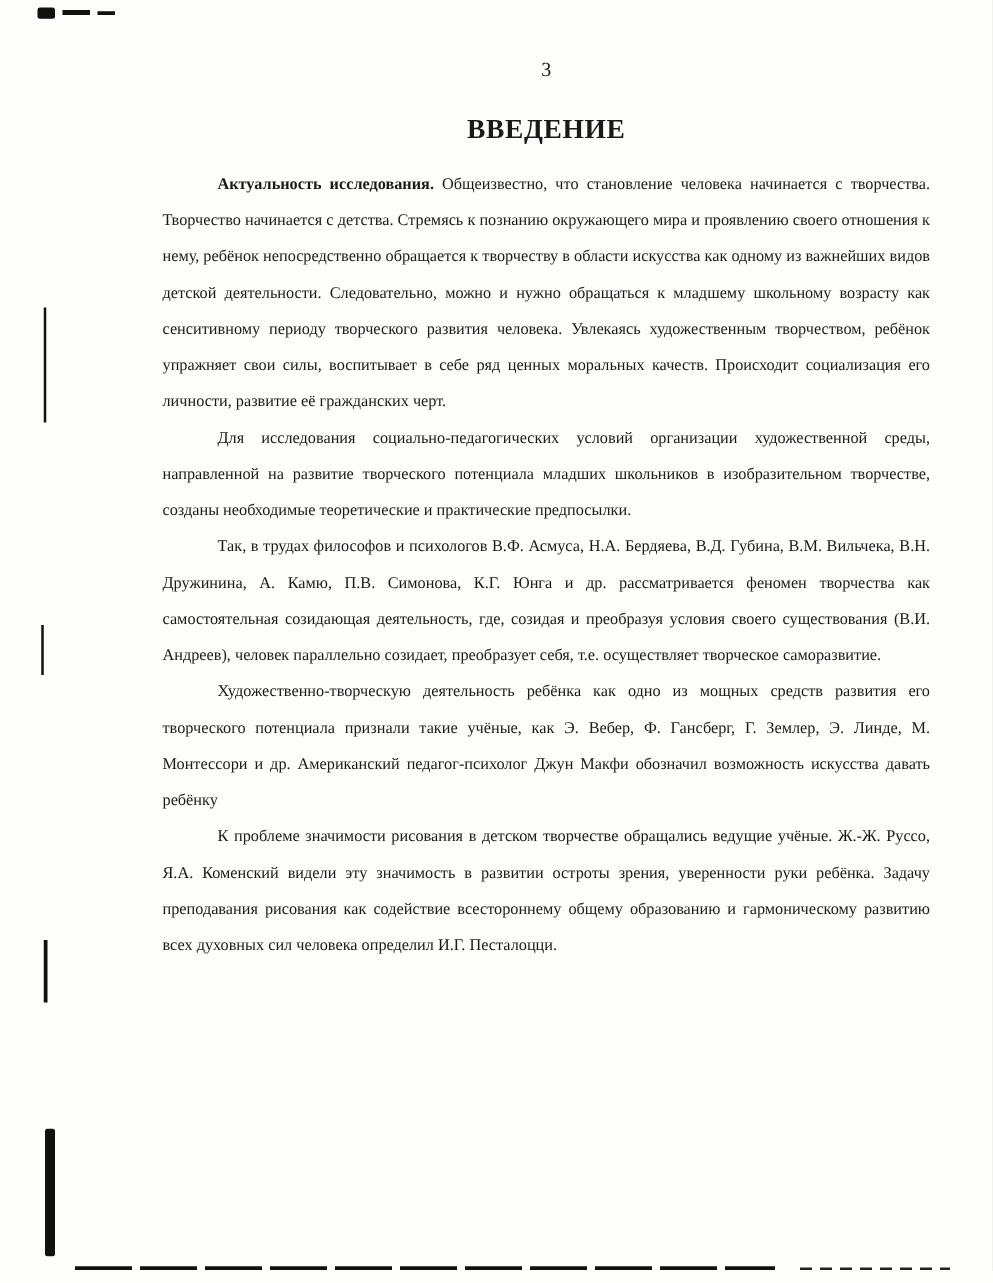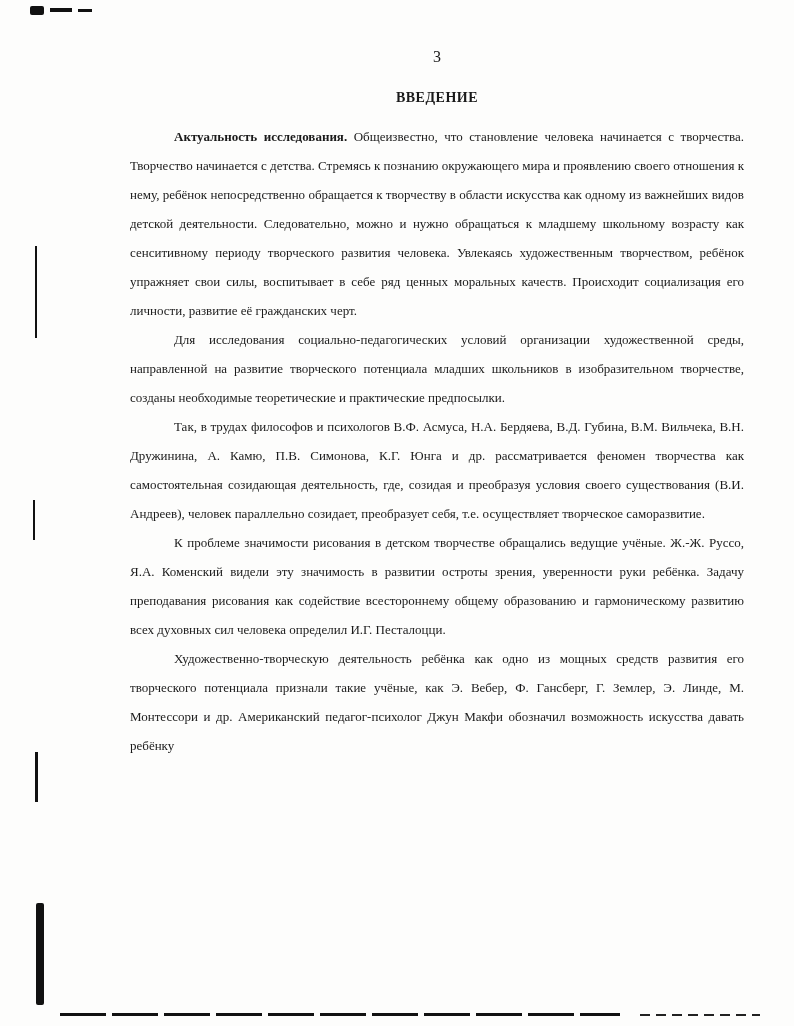--- a/index.html
+++ b/index.html
@@ -23,21 +23,21 @@
     top: 48px;
     width: 614px;
   }
   .page-number {
     text-align: center;
     font-size: 16px;
     margin-bottom: 24px;
   }
   .doc-title {
     text-align: center;
-    font-size: 14px;
+    font-size: 22px;
     font-weight: bold;
     margin: 0 0 16px 0;
     letter-spacing: 0.5px;
   }
   .para {
     margin: 0;
     font-size: 13px;
     line-height: 29px;
     text-align: justify;
     text-indent: 44px;
@@ -94,18 +94,18 @@
     <div class="page-number">3</div>
 
     <h1 class="doc-title">ВВЕДЕНИЕ</h1>
 
     <p class="para"><span class="lead">Актуальность исследования.</span><span> Общеизвестно, что становление человека начинается с творчества. Творчество начинается с детства. Стремясь к познанию окружающего мира и проявлению своего отношения к нему, ребёнок непосредственно обращается к творчеству в области искусства как одному из важнейших видов детской деятельности. Следовательно, можно и нужно обращаться к младшему школьному возрасту как сенситивному периоду творческого развития человека. Увлекаясь художественным творчеством, ребёнок упражняет свои силы, воспитывает в себе ряд ценных моральных качеств. Происходит социализация его личности, развитие её гражданских черт.</span></p>
 
     <p class="para"><span>Для исследования социально-педагогических условий организации художественной среды, направленной на развитие творческого потенциала младших школьников в изобразительном творчестве, созданы необходимые теоретические и практические предпосылки.</span></p>
 
     <p class="para"><span>Так, в трудах философов и психологов В.Ф. Асмуса, Н.А. Бердяева, В.Д. Губина, В.М. Вильчека, В.Н. Дружинина, А. Камю, П.В. Симонова, К.Г. Юнга и др. рассматривается феномен творчества как самостоятельная созидающая деятельность, где, созидая и преобразуя условия своего существования (В.И. Андреев), человек параллельно созидает, преобразует себя, т.е. осуществляет творческое саморазвитие.</span></p>
 
+    <p class="para"><span>Художественно-творческую деятельность ребёнка как одно из мощных средств развития его творческого потенциала признали такие учёные, как Э. Вебер, Ф. Гансберг, Г. Землер, Э. Линде, М. Монтессори и др. Американский педагог-психолог Джун Макфи обозначил возможность искусства давать ребёнку</span></p>
+
     <p class="para"><span>К проблеме значимости рисования в детском творчестве обращались ведущие учёные. Ж.-Ж. Руссо, Я.А. Коменский видели эту значимость в развитии остроты зрения, уверенности руки ребёнка. Задачу преподавания рисования как содействие всестороннему общему образованию и гармоническому развитию всех духовных сил человека определил И.Г. Песталоцци.</span></p>
-
-    <p class="para"><span>Художественно-творческую деятельность ребёнка как одно из мощных средств развития его творческого потенциала признали такие учёные, как Э. Вебер, Ф. Гансберг, Г. Землер, Э. Линде, М. Монтессори и др. Американский педагог-психолог Джун Макфи обозначил возможность искусства давать ребёнку</span></p>
 
   </div>
 </div>
 
 </body></html>

